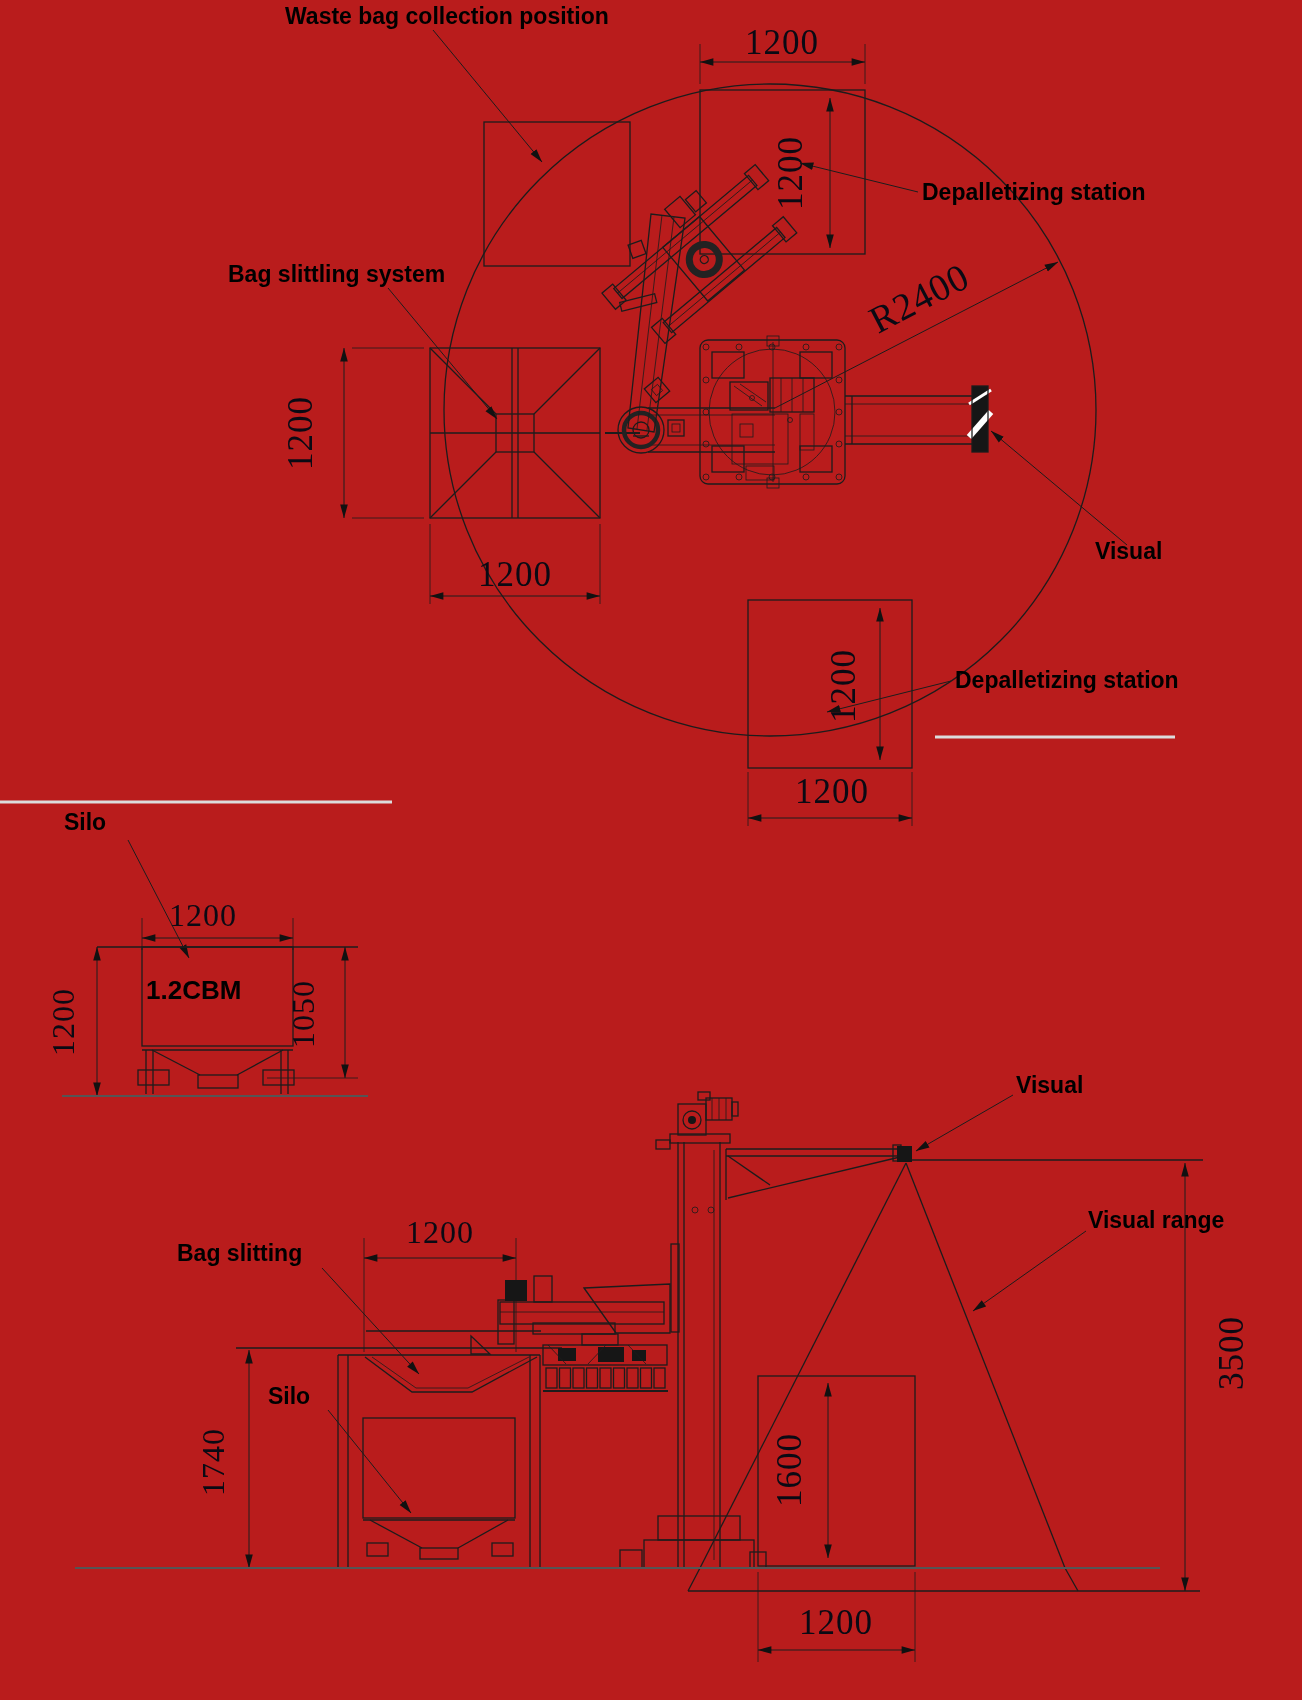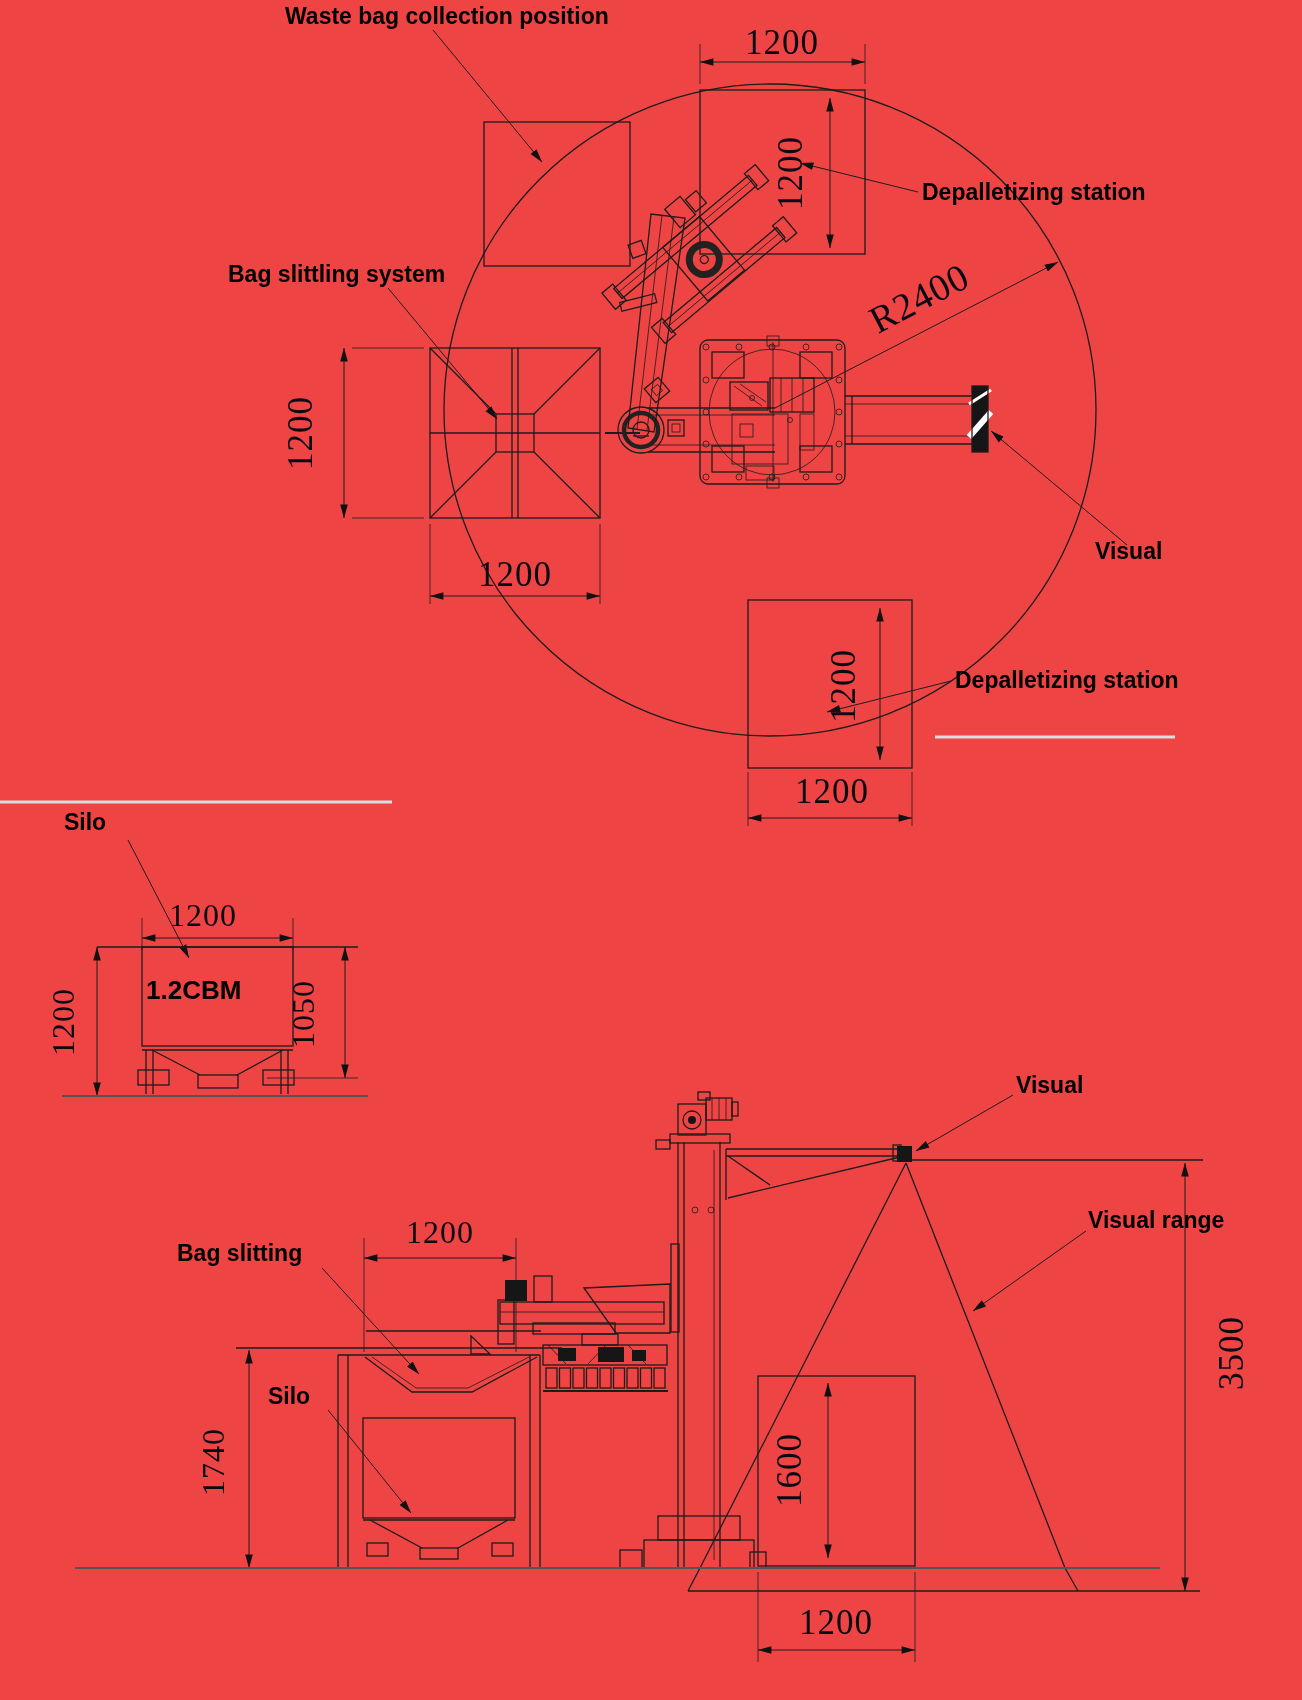--- a/index.html
+++ b/index.html
@@ -1,16 +1,16 @@
 <!DOCTYPE html>
 <html><head>
 <meta charset="utf-8">
 <style>
   html,body{margin:0;padding:0;background:#fff;}
-  #stage{width:1302px;height:1700px;background:#ef4444;position:relative;font-family:"Liberation Sans","DejaVu Sans",sans-serif;}
+  #stage{width:1302px;height:1700px;background:#b91c1c;position:relative;font-family:"Liberation Sans","DejaVu Sans",sans-serif;}
   svg{display:block}
   .ln{stroke:#1c1c1c;stroke-width:1.3;fill:none}
   .tn{stroke:#1c1c1c;stroke-width:0.8;fill:none}
   .md{stroke:#1c1c1c;stroke-width:2;fill:none}
   .dm{stroke:#1c1c1c;stroke-width:1;fill:none}
   .gy{stroke:#dcdcdc;stroke-width:3;fill:none}
   .fl{fill:#161616;stroke:none}
   .flr{stroke:#555;stroke-width:2;fill:none}
   text.dim{font-family:"Liberation Serif","DejaVu Serif",serif;fill:#0a0a14;letter-spacing:1px}
   text.lbl{font-family:"Liberation Sans","DejaVu Sans",sans-serif;font-weight:bold;fill:#000}

